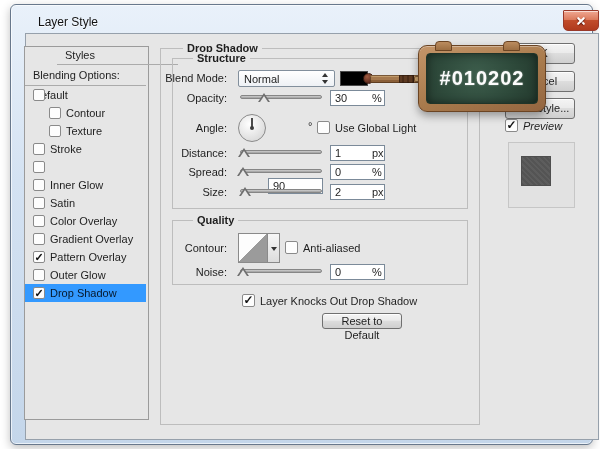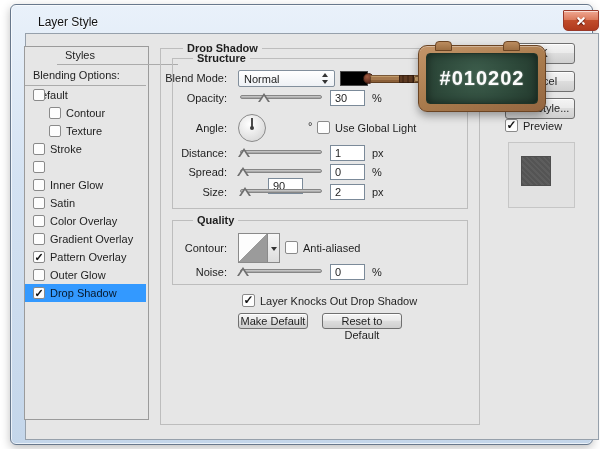--- a/index.html
+++ b/index.html
@@ -58,21 +58,21 @@
   
   .slider{position:absolute;width:82px;height:12px;}
   .slider .track{position:absolute;left:0;top:3px;width:82px;height:4px;border-radius:2px;
                  background:linear-gradient(180deg,#cfcfcf,#9d9d9d);border:1px solid #868686;box-sizing:border-box;}
   .thumb{position:absolute;top:1px;width:12px;height:10px;}
   .thumb .t-outer{position:absolute;left:0;top:0;width:0;height:0;
                   border-left:6px solid transparent;border-right:6px solid transparent;border-bottom:9px solid #6f6f6f;}
   .thumb .t-inner{position:absolute;left:2px;top:3px;width:0;height:0;
                   border-left:4px solid transparent;border-right:4px solid transparent;border-bottom:6px solid #e6e6e6;}
 
-  .numfield{position:absolute;width:35px;height:16px;border:1px solid #7b8a99;background:#fff;box-sizing:border-box;
+  .numfield{position:absolute;width:55px;height:16px;border:1px solid #7b8a99;background:#fff;box-sizing:border-box;
             line-height:14px;padding-left:4px;}
   .unit{position:absolute;left:372px;}
 
   
   .dial{left:238px;top:114px;width:28px;height:28px;border-radius:50%;border:1px solid #8a8a8a;box-sizing:border-box;
         background:radial-gradient(circle at 40% 35%,#ffffff,#d7d7d7 85%,#c3c3c3);}
   .dial .needle{position:absolute;left:12px;top:3px;width:2px;height:11px;background:#4a4a4a;}
   .dial .dot{position:absolute;left:11px;top:11px;width:4px;height:4px;border-radius:50%;background:#3c3c3c;}
 
   
@@ -284,38 +284,35 @@
     <div class="thumb" style="left:-3px;">
         <i class="t-outer"></i>
         <i class="t-inner"></i>
       </div>
   </div>
   <div class="numfield" style="left:330px;top:264px;">0</div>
   <div class="unit" style="top:266px;">%</div>
 
   <div class="fcb" style="left:242px;top:294px;">✓</div>
   <div class="abs" style="left:260px;top:295px;">Layer Knocks Out Drop Shadow</div>
-  <div class="btn" style="left:238px;top:313px;width:70px;height:16px;line-height:14px;">
-    <span>Make Default</span>
-  </div>
   <div class="btn" style="left:322px;top:313px;width:80px;height:16px;line-height:14px;">
     <span>Reset to Default</span>
   </div>
 
   <div class="btn" style="left:505px;top:43px;width:70px;height:21px;line-height:19px;">
     <span>OK</span>
   </div>
   <div class="btn" style="left:505px;top:71px;width:70px;height:21px;line-height:19px;">
     <span>Cancel</span>
   </div>
   <div class="btn" style="left:505px;top:98px;width:70px;height:21px;line-height:19px;">
     <span>New Style...</span>
   </div>
   <div class="fcb" style="left:505px;top:119px;">✓</div>
-  <div class="abs" style="left:523px;top:120px;">Preview</div>
+  <div class="abs" style="left:523px;top:120px;font-style:italic;">Preview</div>
   <div class="abs preview-box">
     <div class="preview-sq"></div>
   </div>
 
   <div class="abs stick">
     <span class="knob"></span>
     <span class="shaft"></span>
     <span class="band"></span>
     <span class="cap"></span>
   </div>

